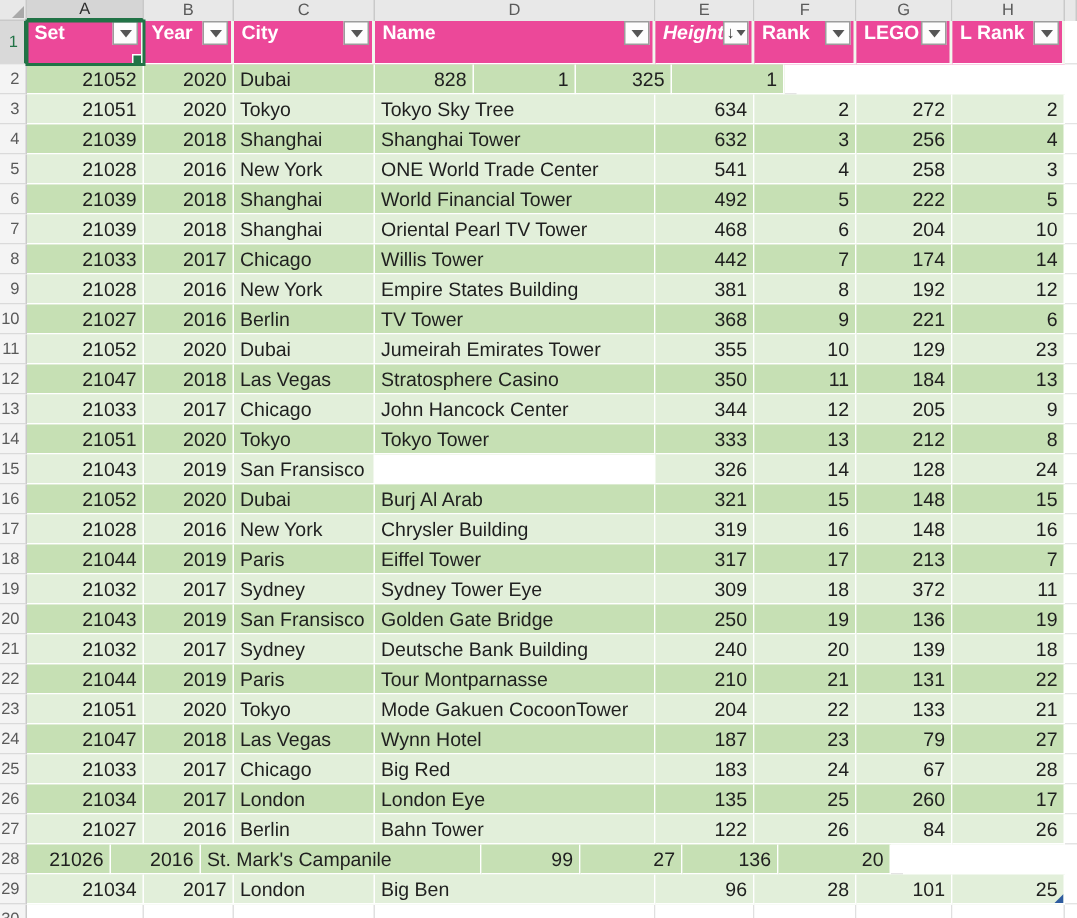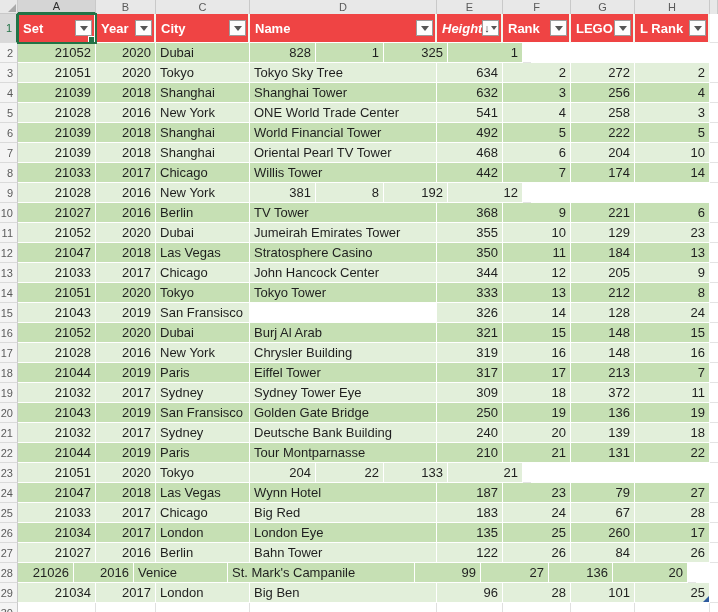--- a/index.html
+++ b/index.html
@@ -19,22 +19,22 @@
     overflow:hidden; }
   .colletter.sel { background:#D5D5D5; border-bottom:2px solid #217346; color:#2E2E2E; }
 
   
   .hdr { height:29px; }
   .gut { width:18px; background:#F4F4F4; border-right:1px solid #C9C9C9;
     border-bottom:1px solid #DADADA; font-size:11px; color:#5A5A5A;
     display:flex; align-items:center; justify-content:flex-end; padding-right:4px;
     overflow:hidden; }
   .gut.sel { background:#D9D9D9; border-right:2px solid #217346; color:#217346; }
-  .hcell { height:29px; background:#ef4444; border-right:2px solid #F2F7EE;
-    border-bottom:1px solid #FFFFFF; display:flex; align-items:center;
+  .hcell { height:29px; background:#ec4899; border-right:2px solid #F2F7EE;
+    border-bottom:1px solid #FFFFFF; display:flex; 
     padding:0 2px 0 5px; position:relative; overflow:hidden; }
   .hcell .lbl { color:#FFFFFF; font-weight:bold; font-size:13px; flex:1;
     white-space:nowrap; overflow:hidden; }
   .fbtn { width:17px; height:16px; background:#FDFDFD; border:1px solid #9C9C9C;
     display:flex; align-items:center; justify-content:center; flex:0 0 auto;
     color:#444; }
   .fbtn .tri { width:0; height:0; border-left:4px solid transparent;
     border-right:4px solid transparent; border-top:5px solid #555; }
   .fbtn .sortarrow { font-size:11px; line-height:1; color:#333; font-weight:bold;
     margin-right:1px; }
@@ -213,20 +213,21 @@
       <div class="dcell ar" style="width: 68px;">7</div>
       <div class="dcell ar" style="width: 64px;">174</div>
       <div class="dcell ar" style="width: 75px;">14</div>
       <div class="sliver" style="width: 8px; height: 20px;"></div>
     </div>
     <div class="r drow light">
       <div class="gut" style="height: 20px;">9</div>
       <div class="dcell ar" style="width: 78px;">21028</div>
       <div class="dcell ar" style="width: 60px;">2016</div>
       <div class="dcell al" style="width: 94px;">New York</div>
+      <div class="dcell al" style="width: 187px;">Empire States Building</div>
       <div class="dcell ar" style="width: 66px;">381</div>
       <div class="dcell ar" style="width: 68px;">8</div>
       <div class="dcell ar" style="width: 64px;">192</div>
       <div class="dcell ar" style="width: 75px;">12</div>
       <div class="sliver" style="width: 8px; height: 20px;"></div>
     </div>
     <div class="r drow dark">
       <div class="gut" style="height: 20px;">10</div>
       <div class="dcell ar" style="width: 78px;">21027</div>
       <div class="dcell ar" style="width: 60px;">2016</div>
@@ -380,20 +381,21 @@
       <div class="dcell ar" style="width: 68px;">21</div>
       <div class="dcell ar" style="width: 64px;">131</div>
       <div class="dcell ar" style="width: 75px;">22</div>
       <div class="sliver" style="width: 8px; height: 20px;"></div>
     </div>
     <div class="r drow light">
       <div class="gut" style="height: 20px;">23</div>
       <div class="dcell ar" style="width: 78px;">21051</div>
       <div class="dcell ar" style="width: 60px;">2020</div>
       <div class="dcell al" style="width: 94px;">Tokyo</div>
+      <div class="dcell al" style="width: 187px;">Mode Gakuen CocoonTower</div>
       <div class="dcell ar" style="width: 66px;">204</div>
       <div class="dcell ar" style="width: 68px;">22</div>
       <div class="dcell ar" style="width: 64px;">133</div>
       <div class="dcell ar" style="width: 75px;">21</div>
       <div class="sliver" style="width: 8px; height: 20px;"></div>
     </div>
     <div class="r drow dark">
       <div class="gut" style="height: 20px;">24</div>
       <div class="dcell ar" style="width: 78px;">21047</div>
       <div class="dcell ar" style="width: 60px;">2018</div>
@@ -438,21 +440,20 @@
       <div class="dcell ar" style="width: 66px;">122</div>
       <div class="dcell ar" style="width: 68px;">26</div>
       <div class="dcell ar" style="width: 64px;">84</div>
       <div class="dcell ar" style="width: 75px;">26</div>
       <div class="sliver" style="width: 8px; height: 20px;"></div>
     </div>
     <div class="r drow dark">
       <div class="gut" style="height: 20px;">28</div>
       <div class="dcell ar" style="width: 56px;">21026</div>
       <div class="dcell ar" style="width: 60px;">2016</div>
-      <div class="dcell al" style="width: 94px;">Venice</div>
       <div class="dcell al" style="width: 187px;">St. Mark's Campanile</div>
       <div class="dcell ar" style="width: 66px;">99</div>
       <div class="dcell ar" style="width: 68px;">27</div>
       <div class="dcell ar" style="width: 64px;">136</div>
       <div class="dcell ar" style="width: 75px;">20</div>
       <div class="sliver" style="width: 8px; height: 20px;"></div>
     </div>
     <div class="r drow light">
       <div class="gut" style="height: 20px;">29</div>
       <div class="dcell ar" style="width: 78px;">21034</div>

